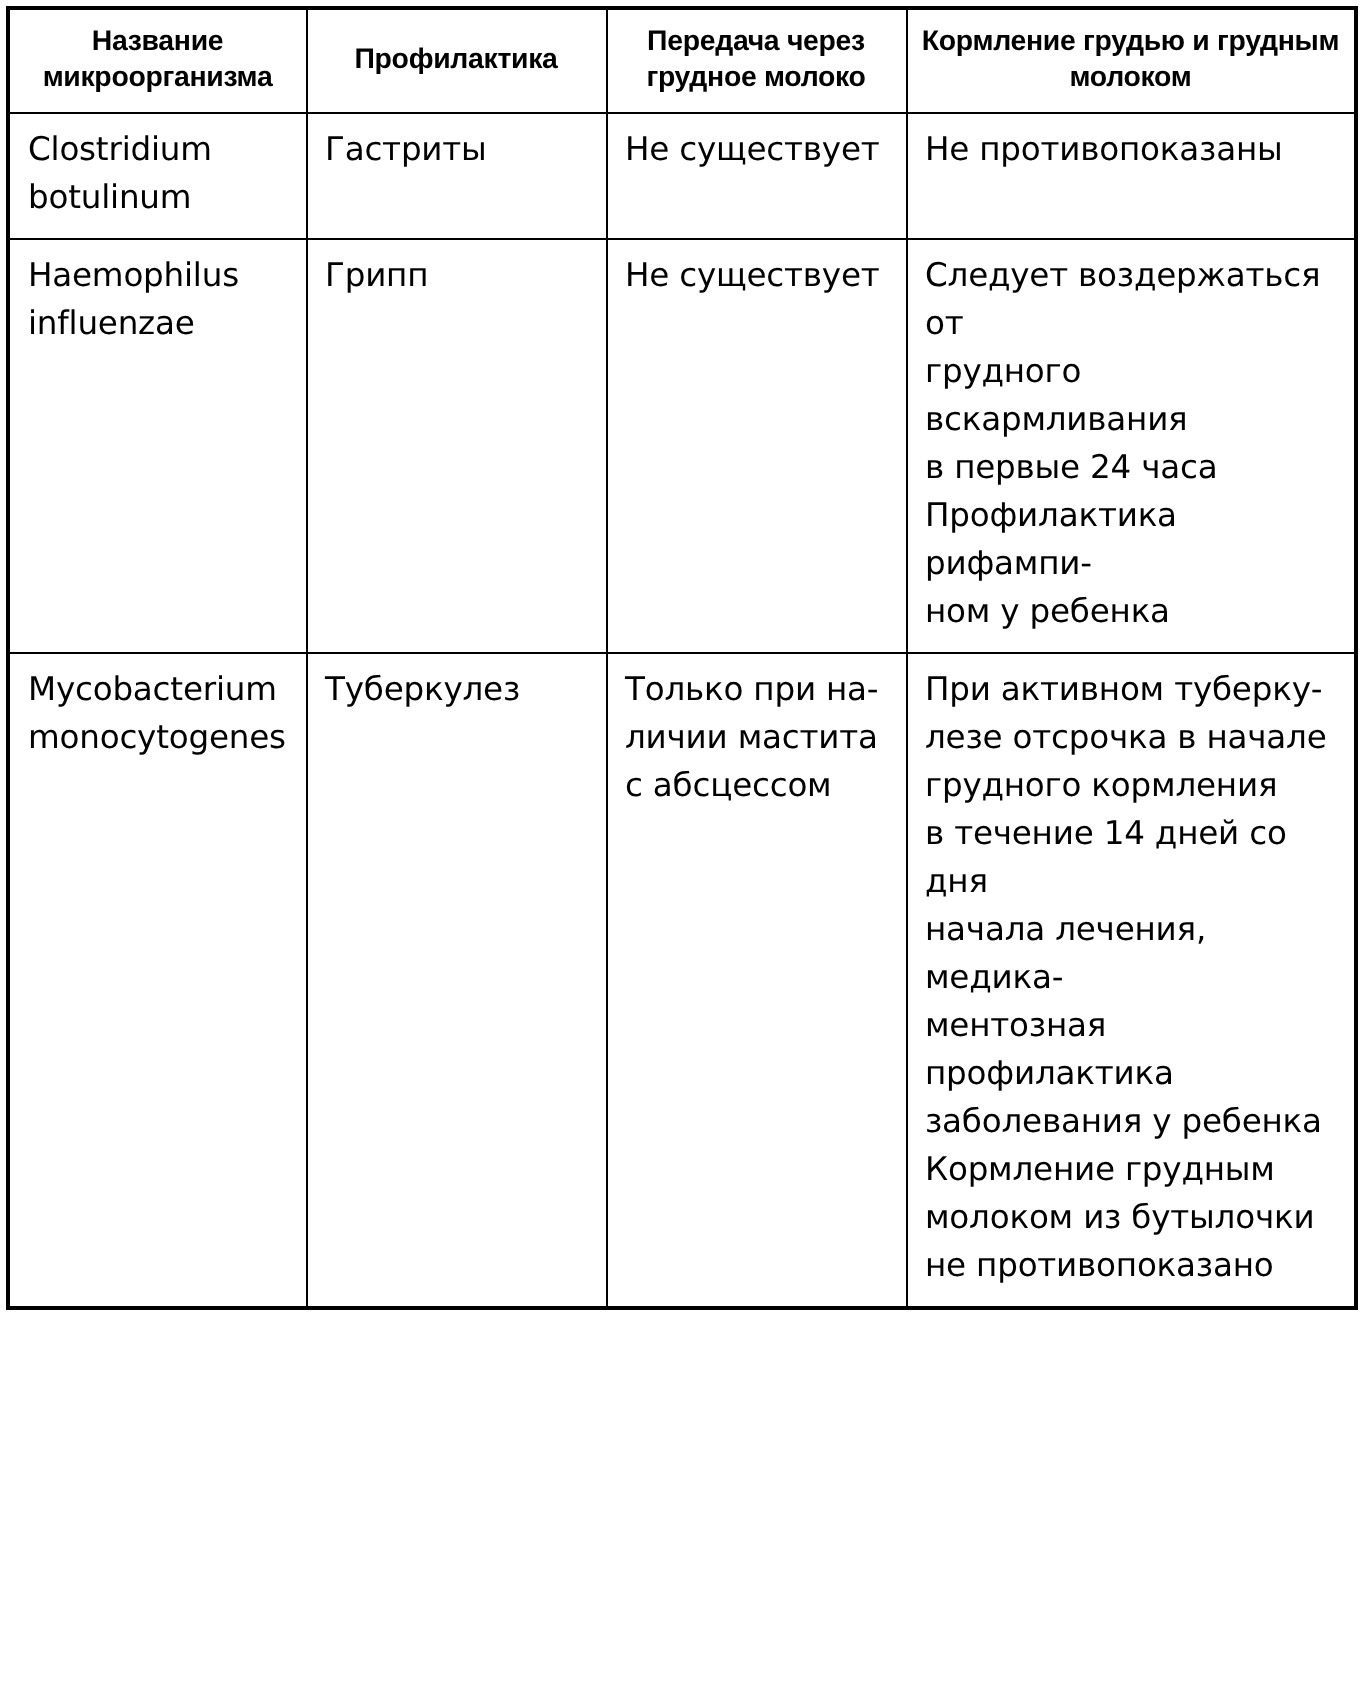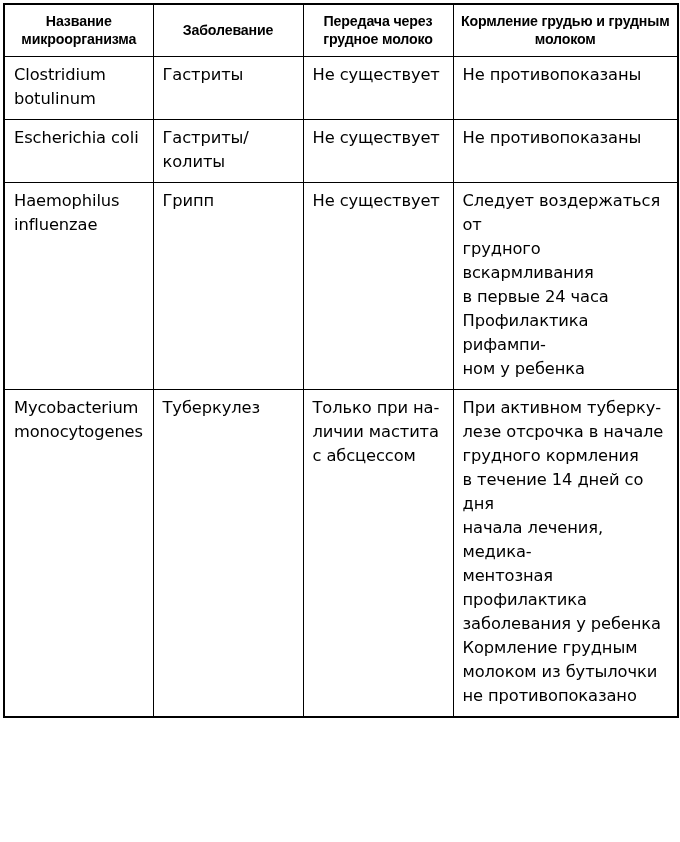--- a/index.html
+++ b/index.html
@@ -77,38 +77,32 @@
     <colgroup>
       <col class="c1">
         <col class="c2">
         <col class="c3">
         <col class="c4">
     </colgroup>
     <thead>
       <tr>
         <th>Название
 микроорганизма</th>
-        <th>Заболевание</th>
+        <th>Профилактика</th>
         <th>Передача через
 грудное молоко</th>
         <th>Кормление грудью
 и грудным молоком</th>
       </tr>
     </thead>
     <tbody>
       <tr data-row="0">
         <td class="col-1">Clostridium
 botulinum</td>
         <td class="col-2">Гастриты</td>
-        <td class="col-3">Не существует</td>
-        <td class="col-4">Не противопоказаны</td>
-      </tr>
-      <tr data-row="2">
-        <td class="col-1">Escherichia coli</td>
-        <td class="col-2">Гастриты/колиты</td>
         <td class="col-3">Не существует</td>
         <td class="col-4">Не противопоказаны</td>
       </tr>
       <tr data-row="3">
         <td class="col-1">Haemophilus
 influenzae</td>
         <td class="col-2">Грипп</td>
         <td class="col-3">Не существует</td>
         <td class="col-4">Следует воздержаться от
 грудного вскармливания

